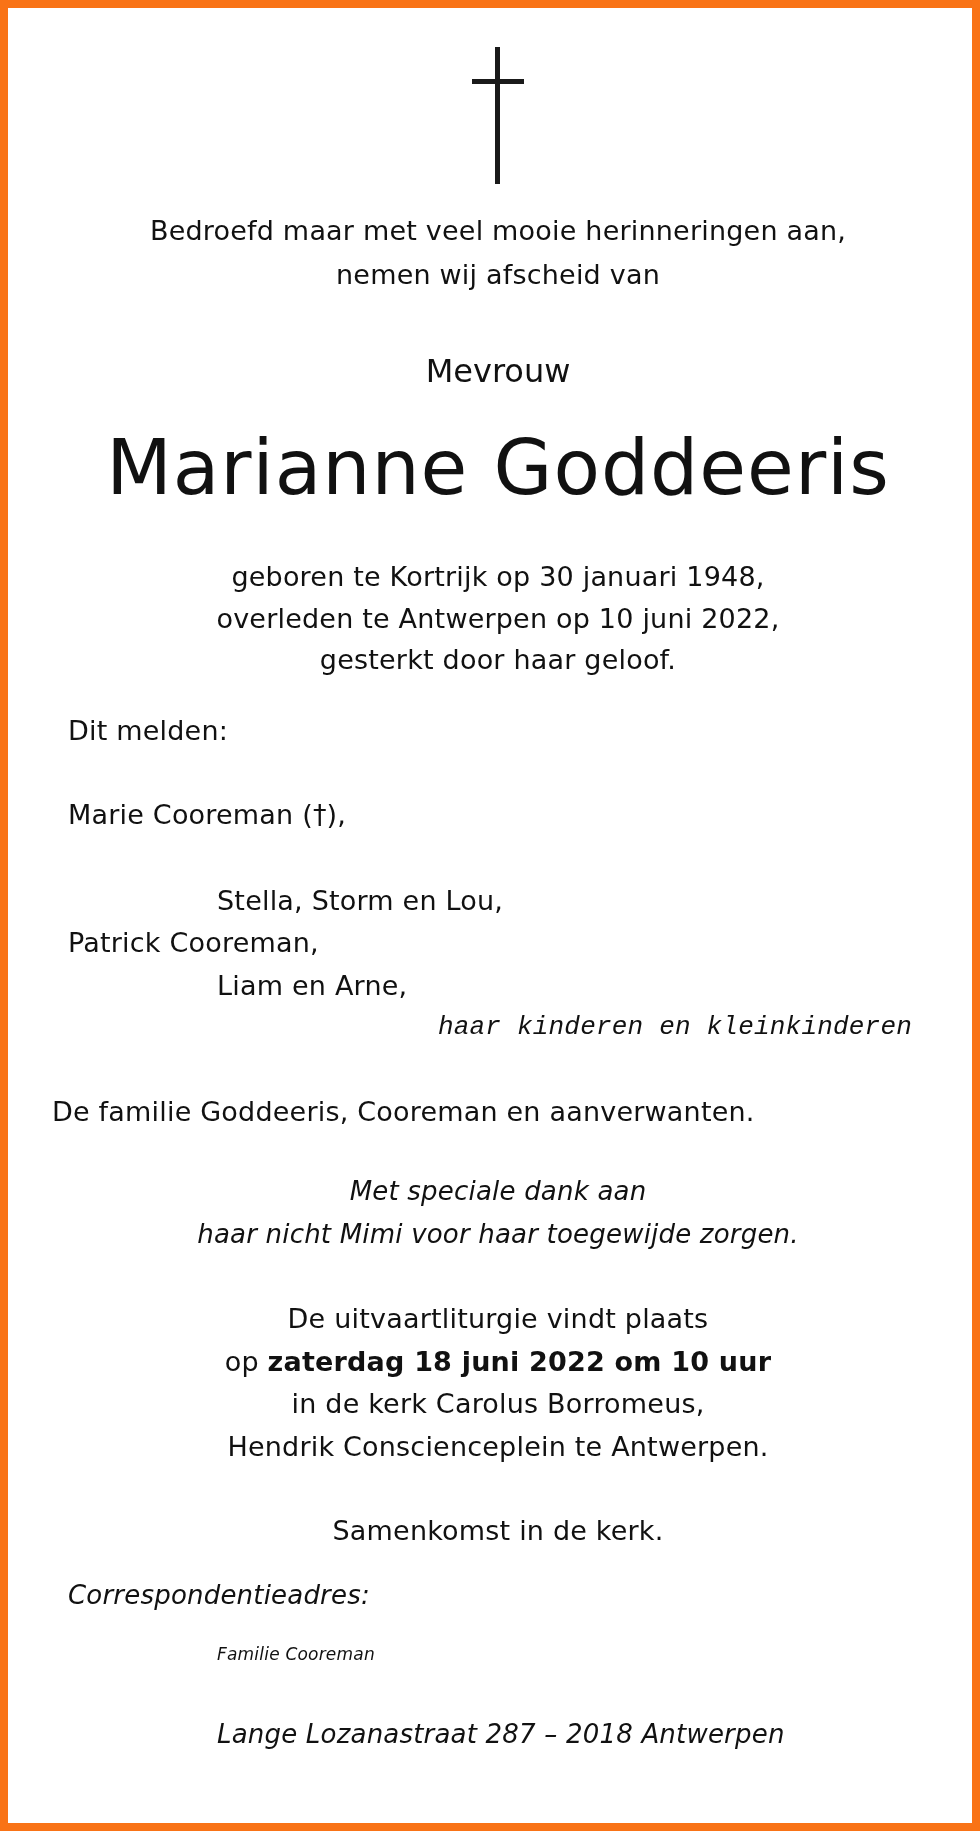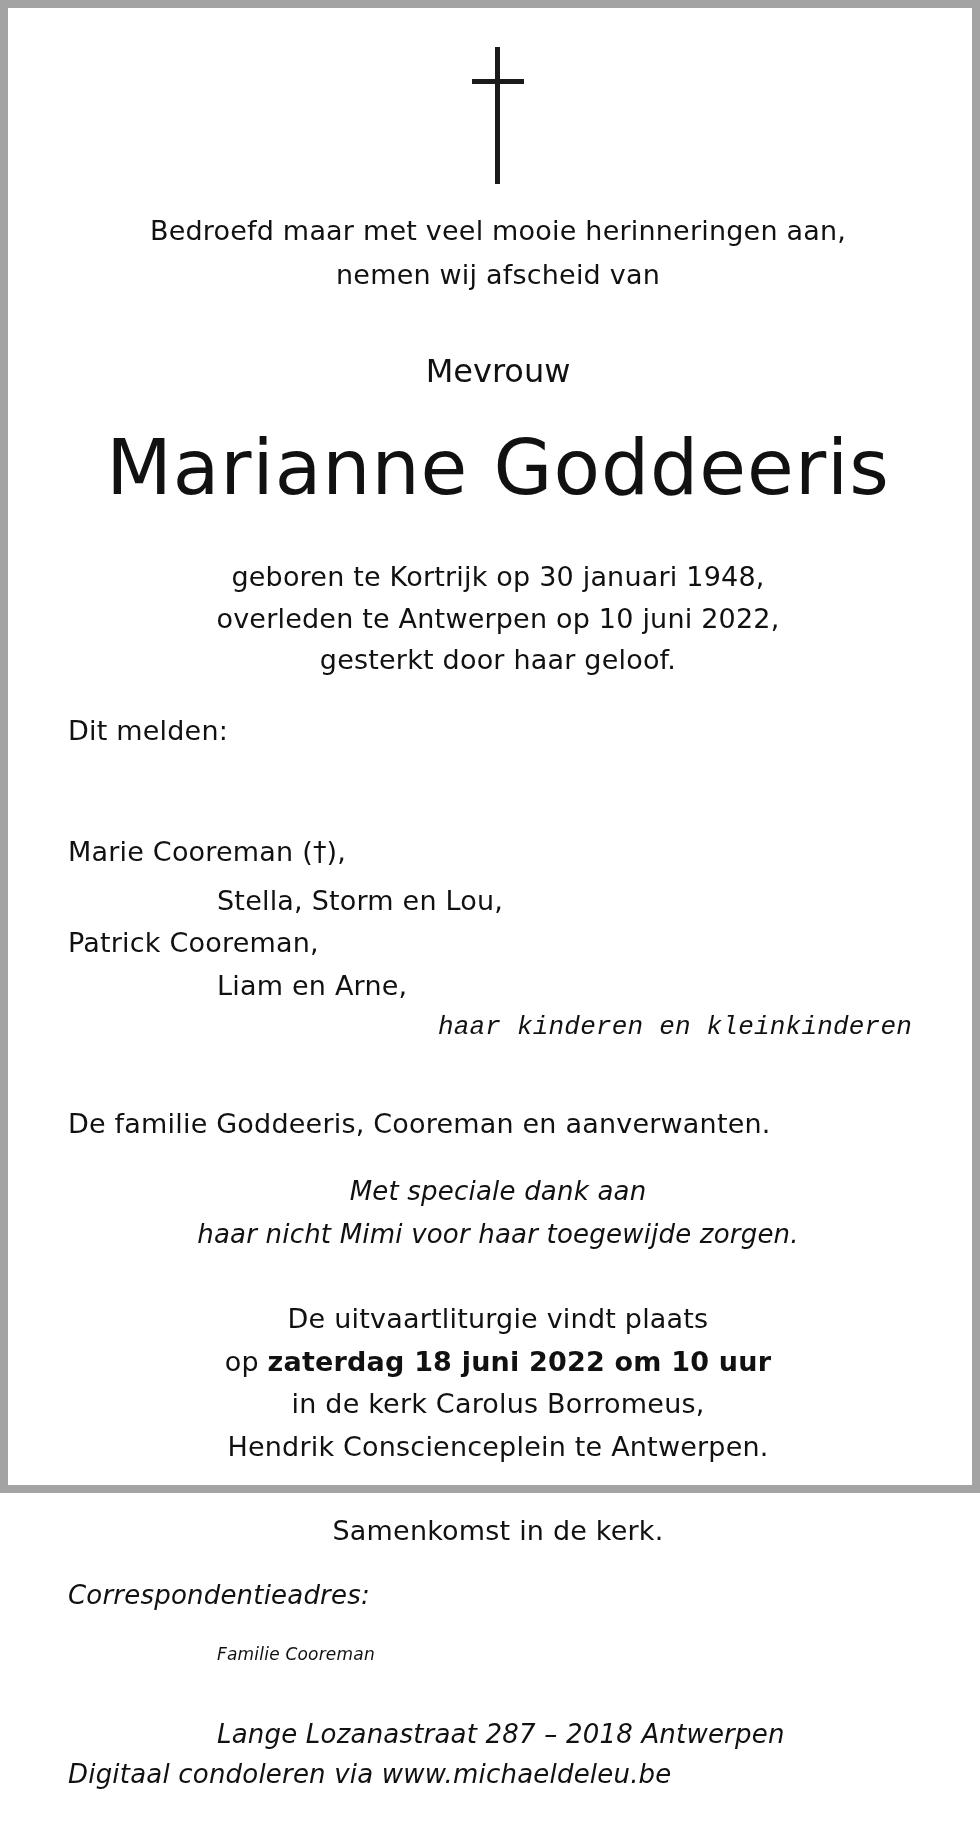--- a/index.html
+++ b/index.html
@@ -1,19 +1,19 @@
 <!DOCTYPE html>
 <html><head>
 <meta charset="utf-8">
 <style>
   html, body { margin: 0; padding: 0; background: #ffffff; }
   body { width: 980px; height: 1831px; position: relative; overflow: hidden; }
   .frame {
-    position: absolute; left: 0; top: 0; width: 980px; height: 1493px;
-    box-sizing: border-box; border: 8px solid #a3a3a3; background: #ffffff;
+    position: absolute; left: 0; top: 0; width: 980px; height: 1831px;
+    box-sizing: border-box; border: 8px solid #f97316; background: #ffffff;
   }
   .line {
     position: absolute; white-space: nowrap; color: #111111;
     font-family: "DejaVu Sans", sans-serif; font-weight: normal;
     line-height: 1; transform: translateY(-50%);
   }
   .center { left: 0; width: 980px; text-align: center; }
   .sans30 { font-size: 27px; letter-spacing: 0.2px; }
   .ital { font-style: italic; }
   .cross-v { position: absolute; left: 487px; top: 39px; width: 5px; height: 137px; background: #1a1a1a; }
@@ -37,37 +37,36 @@
 
   <div class="line center mevrouw" style="top:363px;">Mevrouw</div>
   <div class="line center name" style="top:460px;">Marianne Goddeeris</div>
 
   <div class="line center sans30" style="top:568px;">geboren te Kortrijk op 30 januari 1948,</div>
   <div class="line center sans30" style="top:610px;">overleden te Antwerpen op 10 juni 2022,</div>
   <div class="line center sans30" style="top:651px;">gesterkt door haar geloof.</div>
 
   <div class="line sans30" style="left:60px; top:722px;">Dit melden:</div>
 
-  <div class="line sans30" style="left:60px; top:806px;margin-top:37px;">Marie Cooreman (†),</div>
+  <div class="line sans30" style="left:60px; top:806px;">Marie Cooreman (†),</div>
   <div class="line sans30" style="left:209px; top:892px;">Stella, Storm en Lou,</div>
   <div class="line sans30" style="left:60px; top:934px;">Patrick Cooreman,</div>
   <div class="line sans30" style="left:209px; top:977px;">Liam en Arne,</div>
 
   <div class="line sans30 ital" style="right:60px; top:1019px; font-size:26px;font-family:Liberation Mono, monospace;">haar kinderen en kleinkinderen</div>
 
-  <div class="line sans30" style="left:60px; top:1103px;margin-top:12px;">De familie Goddeeris, Cooreman en aanverwanten.</div>
+  <div class="line sans30" style="left:44px; top:1103px;">De familie Goddeeris, Cooreman en aanverwanten.</div>
 
   <div class="line center sans30 ital" style="top:1183px; font-size:26px;">Met speciale dank aan</div>
   <div class="line center sans30 ital" style="top:1226px; font-size:26px;">haar nicht Mimi voor haar toegewijde zorgen.</div>
 
   <div class="line center sans30" style="top:1310px;">De uitvaartliturgie vindt plaats</div>
   <div class="line center sans30" style="top:1353px;"><span>op </span><b class="bold">zaterdag 18 juni 2022 om 10 uur</b></div>
   <div class="line center sans30" style="top:1395px;">in de kerk Carolus Borromeus,</div>
   <div class="line center sans30" style="top:1438px;">Hendrik Conscienceplein te Antwerpen.</div>
 
   <div class="line center sans30" style="top:1522px;">Samenkomst in de kerk.</div>
 
   <div class="line sans30 ital" style="left:60px; top:1587px; font-size:26px;">Correspondentieadres:</div>
   <div class="line sans30 ital" style="left:209px; top:1646px; font-size:17px;">Familie Cooreman</div>
   <div class="line sans30 ital" style="left:209px; top:1726px; font-size:26px;">Lange Lozanastraat 287 – 2018 Antwerpen</div>
-  <div class="line sans30 ital" style="left:60px; top:1766px; font-size:26px;">Digitaal condoleren via www.michaeldeleu.be</div>
 
 </div>
 
 </body></html>

